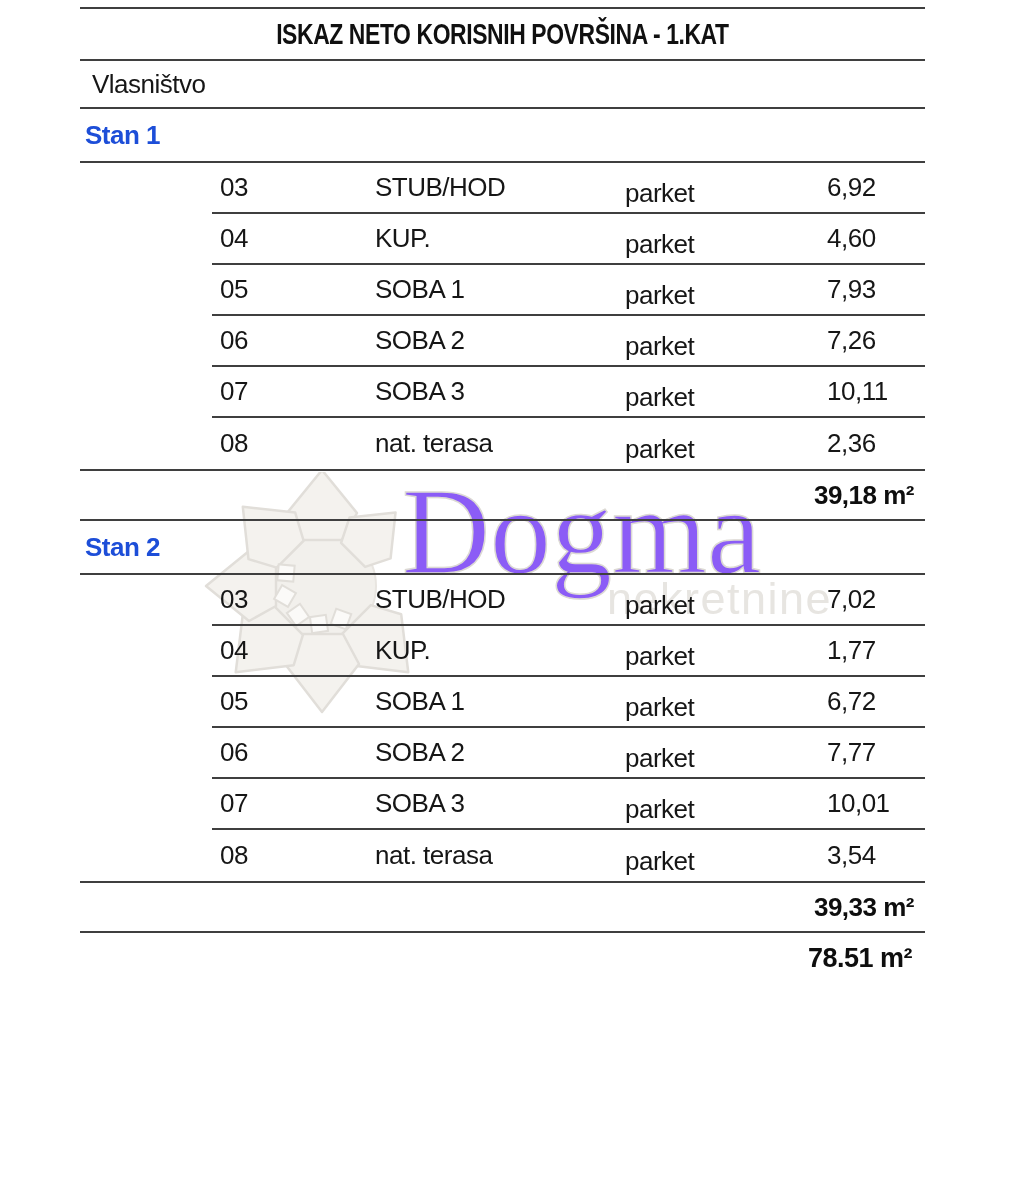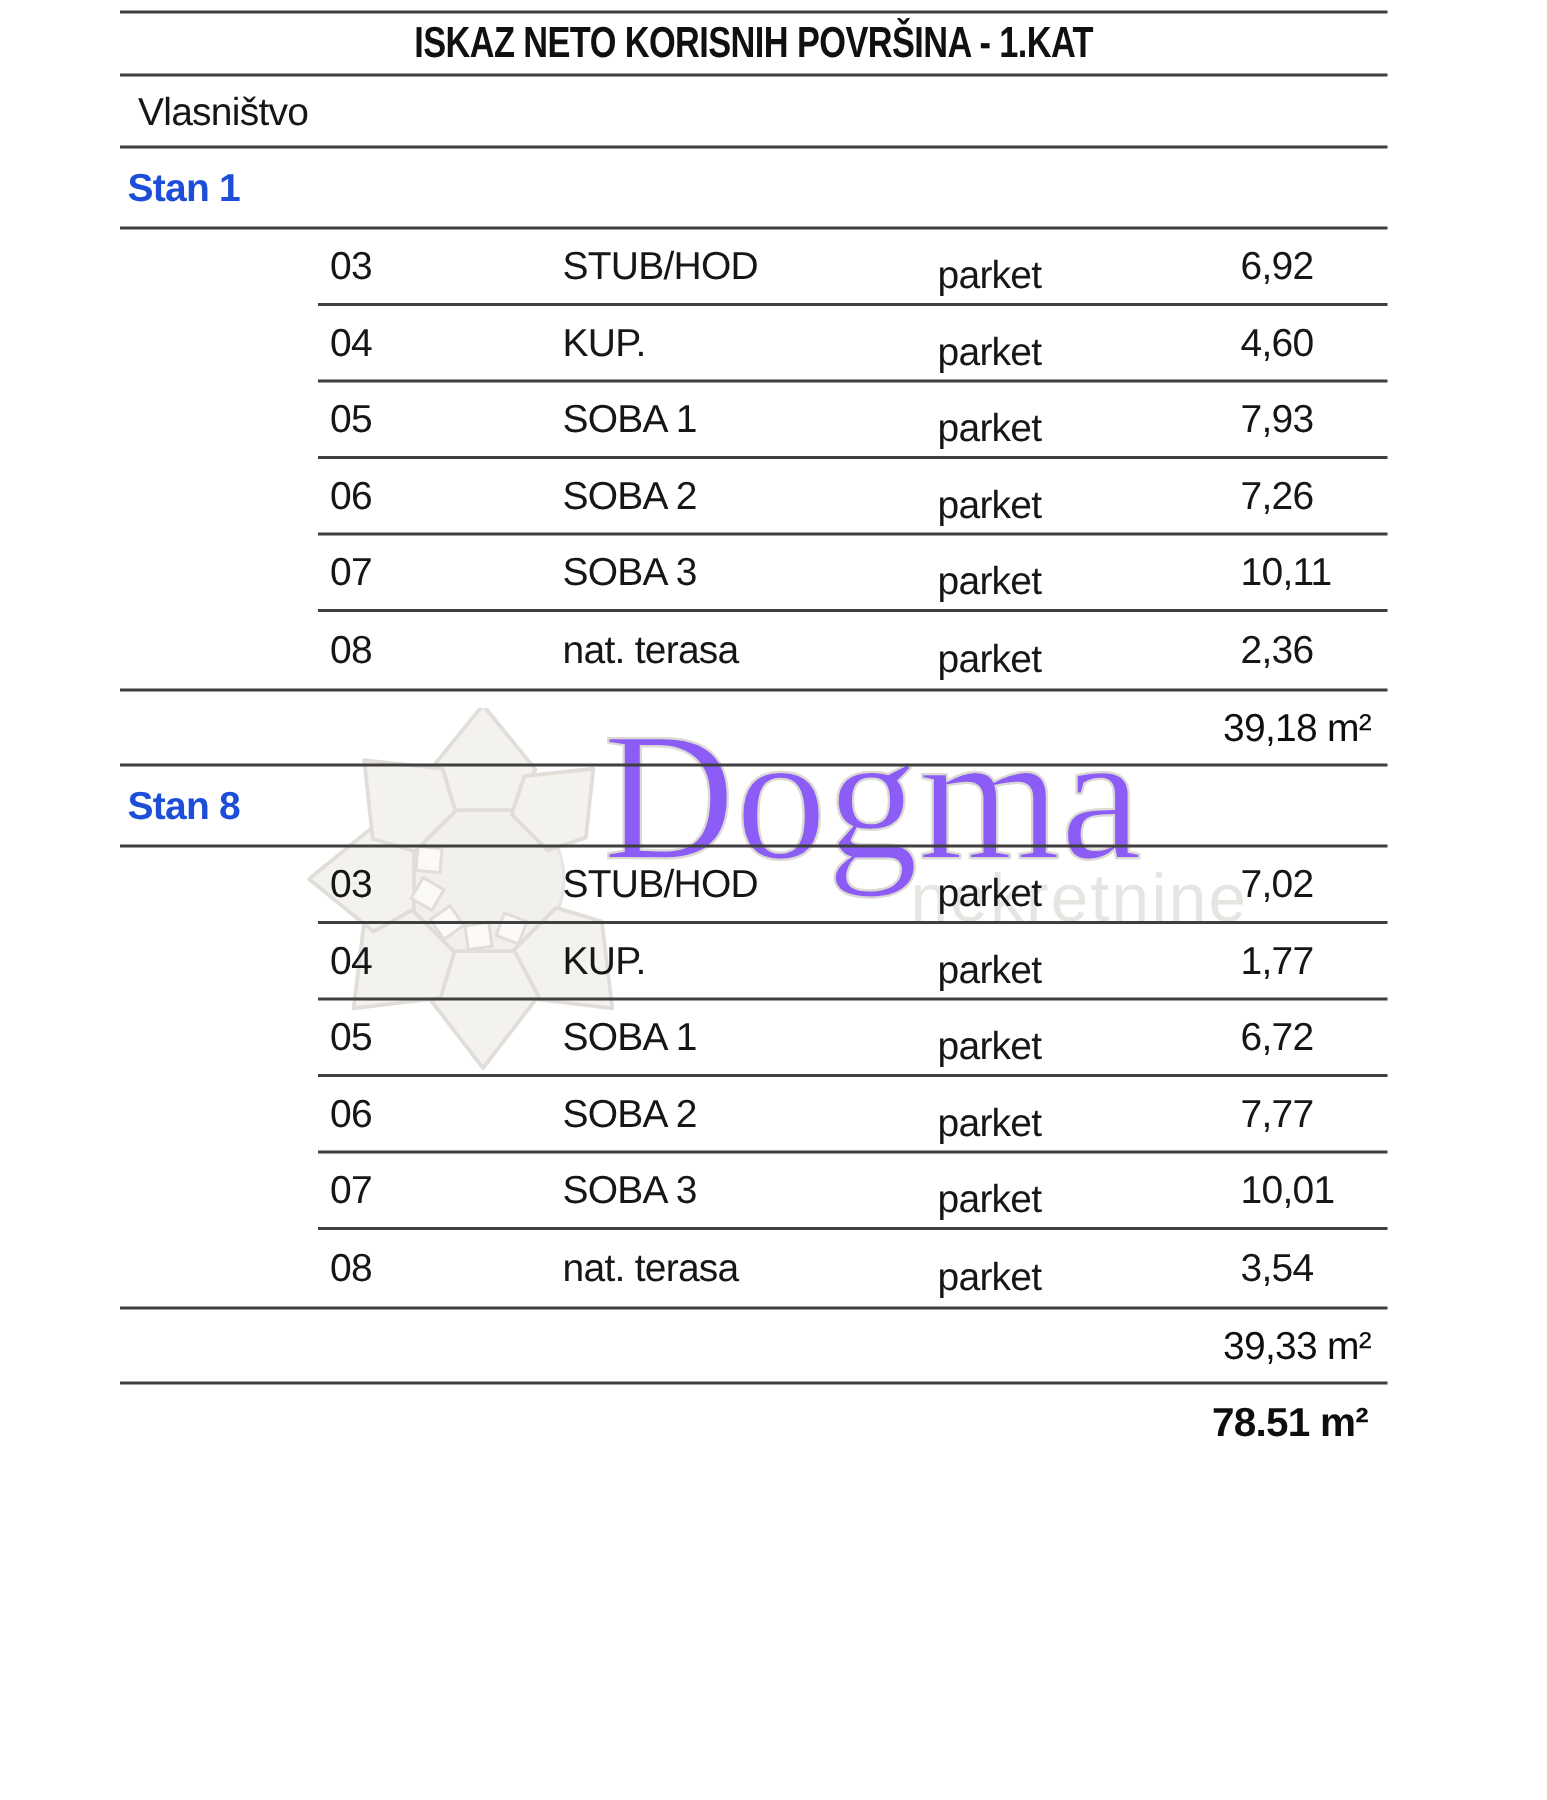--- a/index.html
+++ b/index.html
@@ -30,21 +30,21 @@
     letter-spacing:1.5px;
     white-space:nowrap;
   }
   
   .content{
     position:absolute;left:80px;top:7px;width:845px;z-index:2;
     letter-spacing:-0.5px;
   }
   .hr{border-top:2px solid #3f3f3f;height:0;}
   .title-row{
-    height:40px;display:flex;align-items:center;justify-content:center;
+    height:50px;display:flex;align-items:center;justify-content:center;
   }
   .title-row span{
     font-weight:bold;font-size:29px;white-space:nowrap;
     transform:scaleX(0.79);transform-origin:center;
     color:#101010;
   }
   .ownership-row{
     height:46px;display:flex;align-items:center;
     font-size:26px;padding-left:12px;
   }
@@ -60,21 +60,21 @@
     border-bottom:2px solid #3f3f3f;
   }
   .row:last-child{border-bottom:none;}
   .cell{white-space:nowrap;}
   .cell.num{padding-left:8px;}
   .cell.room{padding-left:8px;}
   .cell.finish{padding-left:8px;margin-top:12px;}
   .cell.area{text-align:left;padding-right:47px;}
   .subtotal-row{
     height:48px;display:flex;align-items:center;justify-content:flex-end;
-    font-size:26px;font-weight:normal;padding-right:11px;color:#0e0e0e;
+    font-size:26px;font-weight:bold;padding-right:11px;color:#0e0e0e;
   }
   .grand-row{
     height:50px;display:flex;align-items:center;justify-content:flex-end;
     font-size:27px;font-weight:bold;padding-right:13px;color:#0e0e0e;
   }
 </style>
 </head>
 <body>
 
 <div class="page">
@@ -156,21 +156,21 @@
             <div class="cell finish">parket</div>
             <div class="cell area">2,36</div>
           </div>
         </div>
       <div class="hr"></div>
       <div class="subtotal-row">39,18 m²</div>
       <div class="hr"></div>
     </section>
 
     <section>
-      <div class="stan-row">Stan 8</div>
+      <div class="stan-row">Stan 2</div>
       <div class="hr"></div>
       <div class="rows">
           <div class="row">
             <div class="cell num">03</div>
             <div class="cell room">STUB/HOD</div>
             <div class="cell finish">parket</div>
             <div class="cell area">7,02</div>
           </div>
           <div class="row">
             <div class="cell num">04</div>

